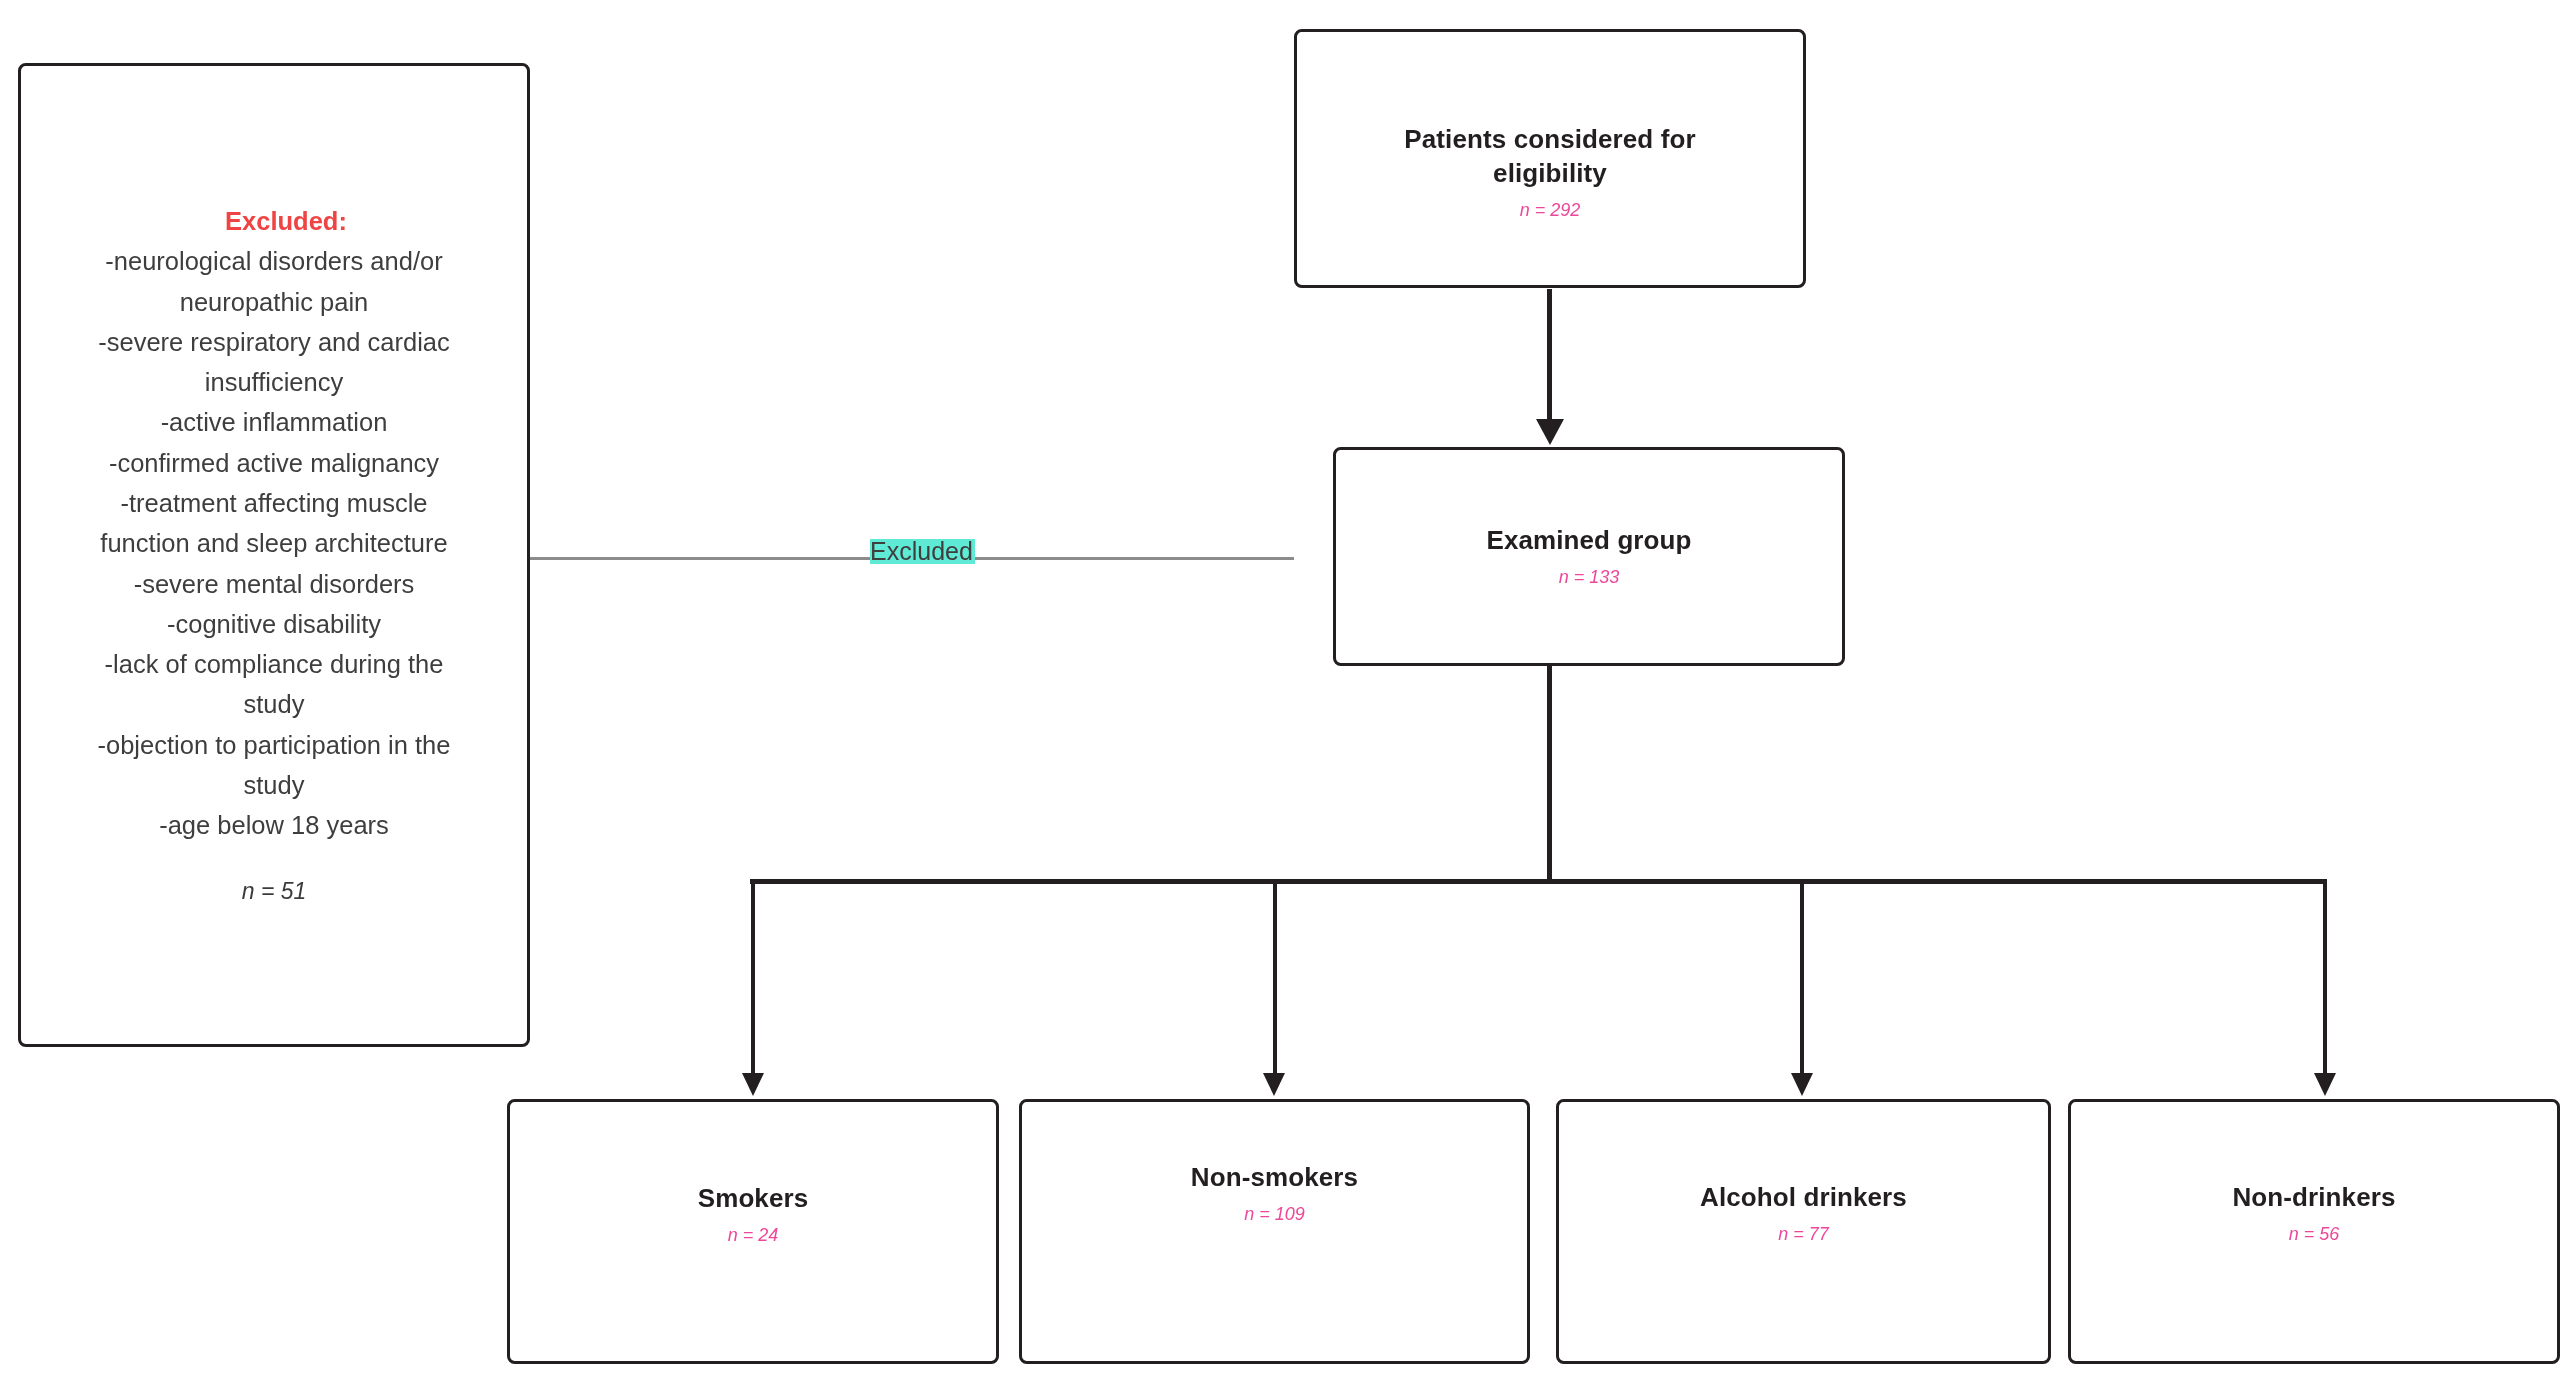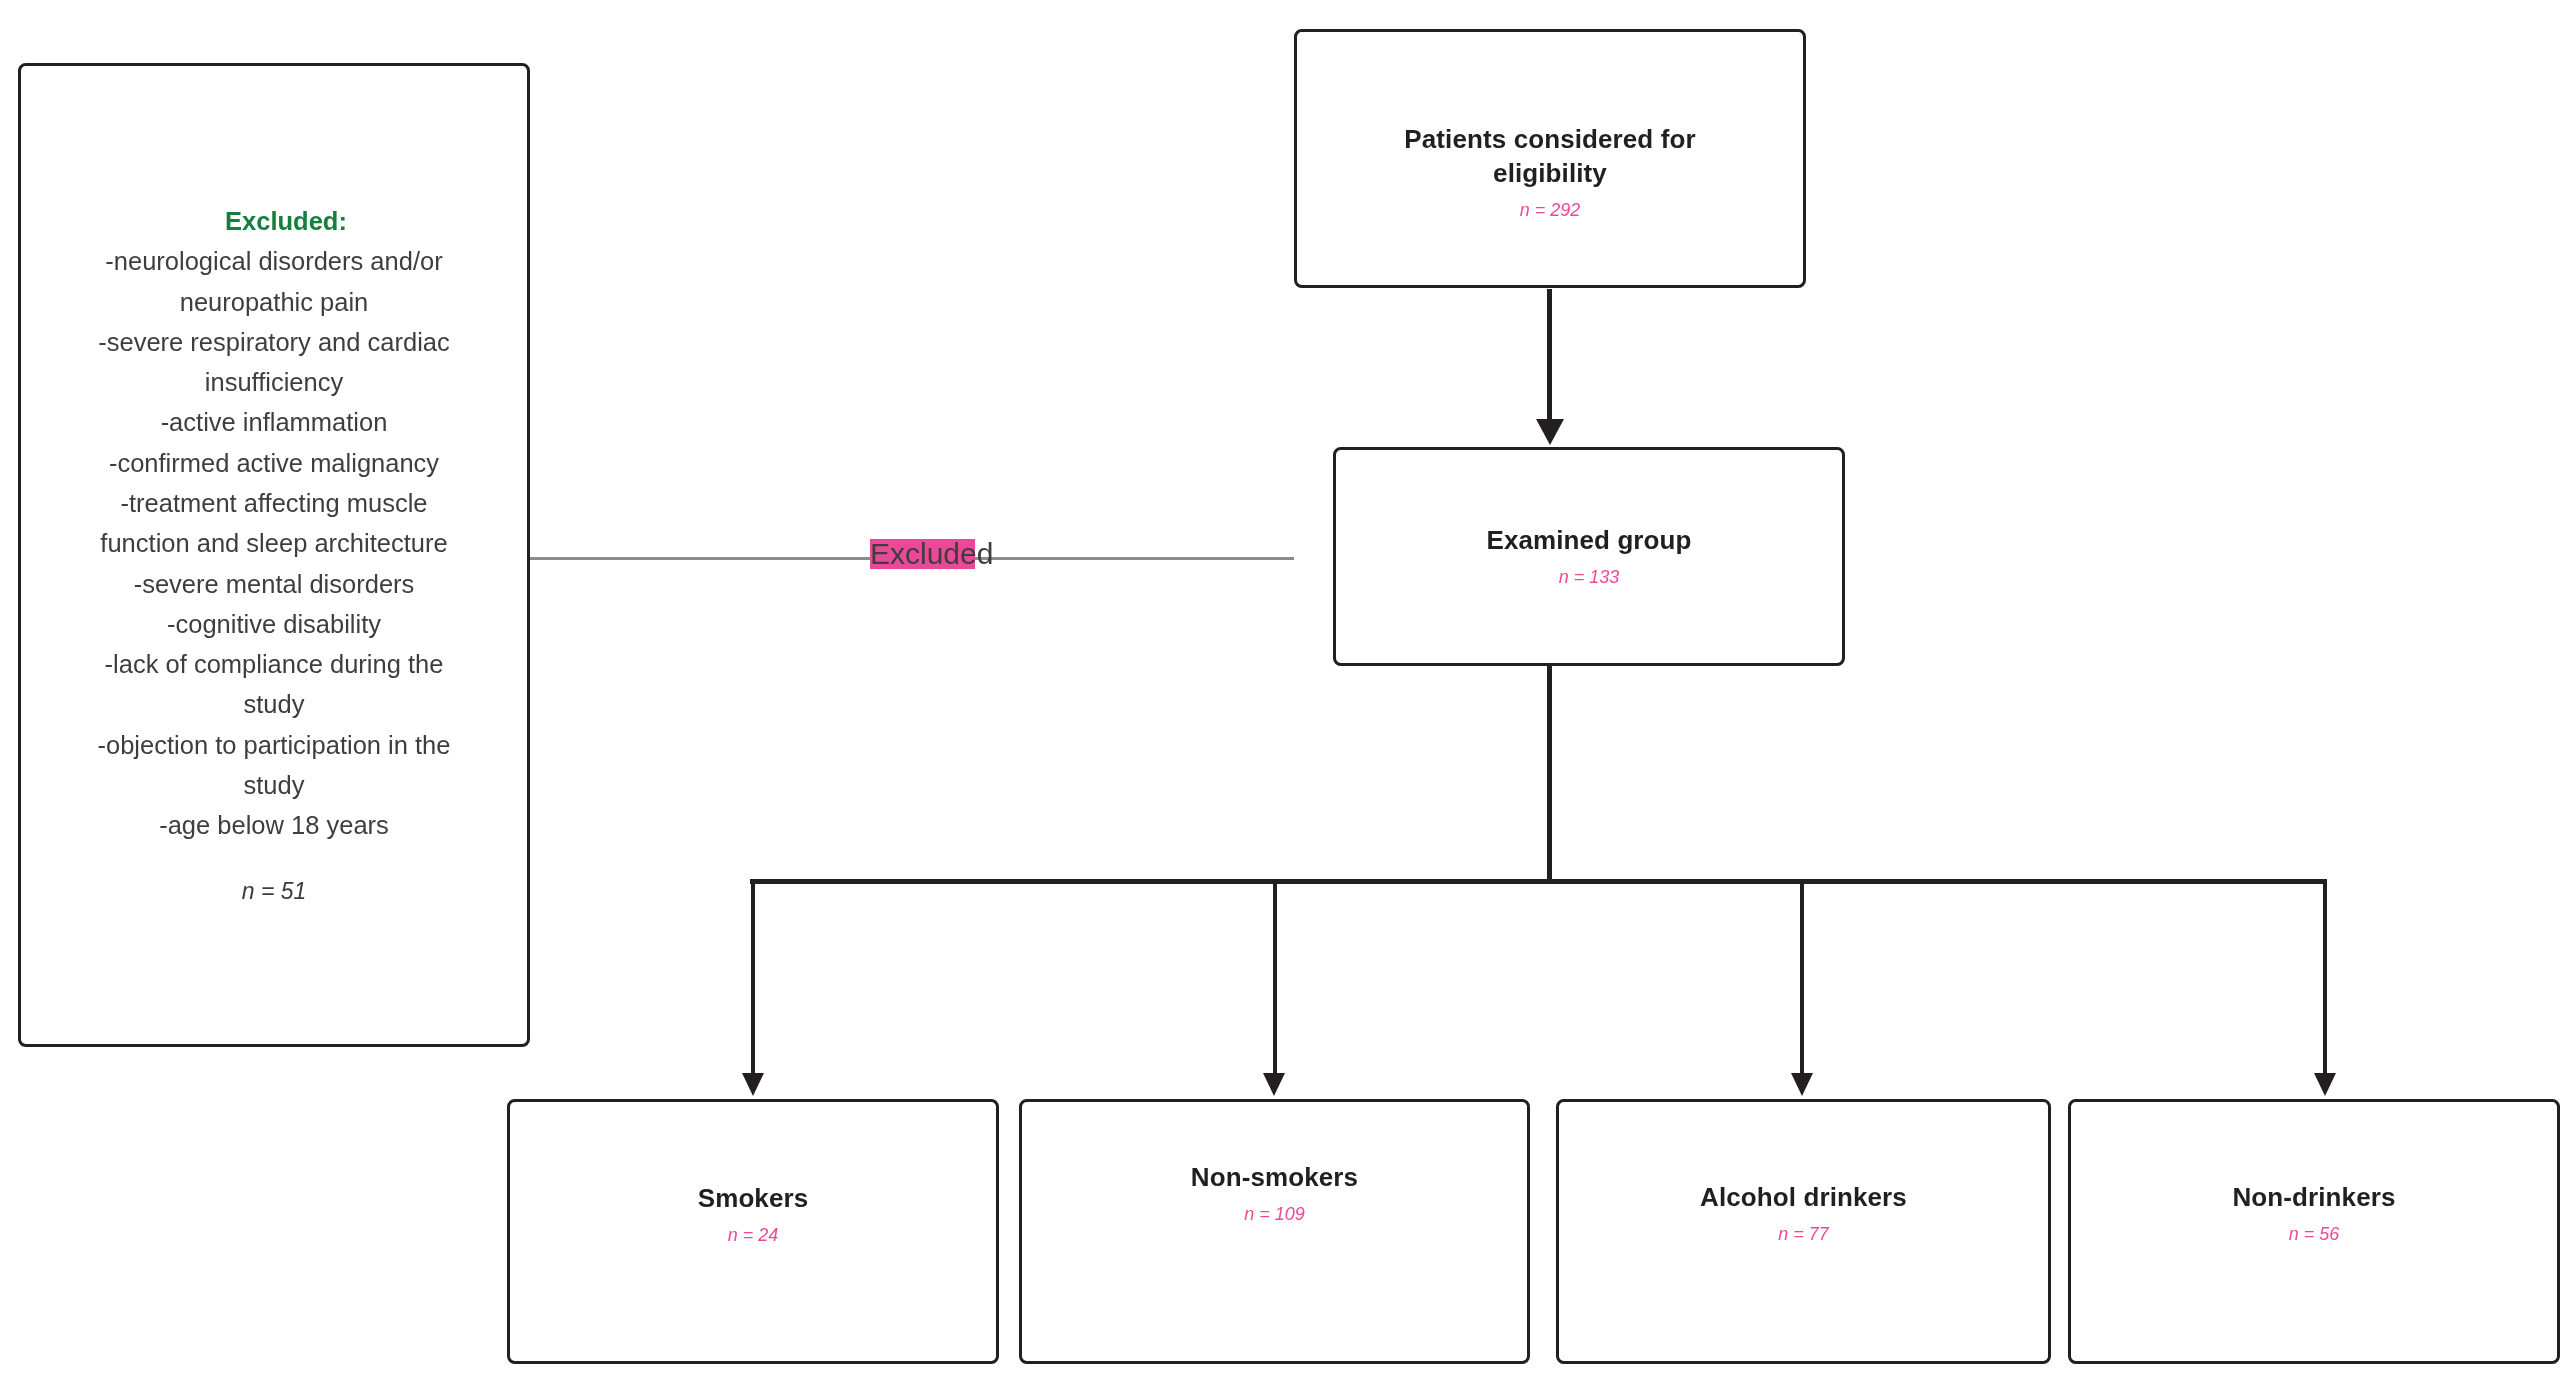--- a/index.html
+++ b/index.html
@@ -71,21 +71,21 @@
     width: 512px;
     height: 984px;
     justify-content: center;
     padding: 0 10.8px;
   }
   #box-excluded .ex-head {
     font-weight: bold;
     font-size: 25.5px;
     line-height: 1.30;
     margin-bottom: 3.1px;
-    color: #15803d;
+    color: #ef4444;
     margin-left: 24px;
   }
   #box-excluded .ex-line {
     font-size: 25.5px;
     line-height: 1.58;
     color: #3e3e3e;
     white-space: nowrap;
   }
   #box-excluded .ex-n {
     font-style: italic;
@@ -189,24 +189,24 @@
     top: 557px;
     width: 319px;
     height: 3.1px;
     background: #8c8c8c;
   }
   #label-excluded {
     position: absolute;
     left: 870px;
     top: 539px;
     width: 105px;
-    text-align: right;
-    font-size: 30px;
+    text-align: left;
+    font-size: 25px;
     color: #3e3e3e;
-    background: #ec4899;
+    background: #5eead4;
     line-height: 1.0;
   }
 </style>
 </head>
 <body>
 
 <div id="canvas">
 
   <div class="box" id="box-eligibility">
     <div class="box-title">Patients considered for eligibility</div>

